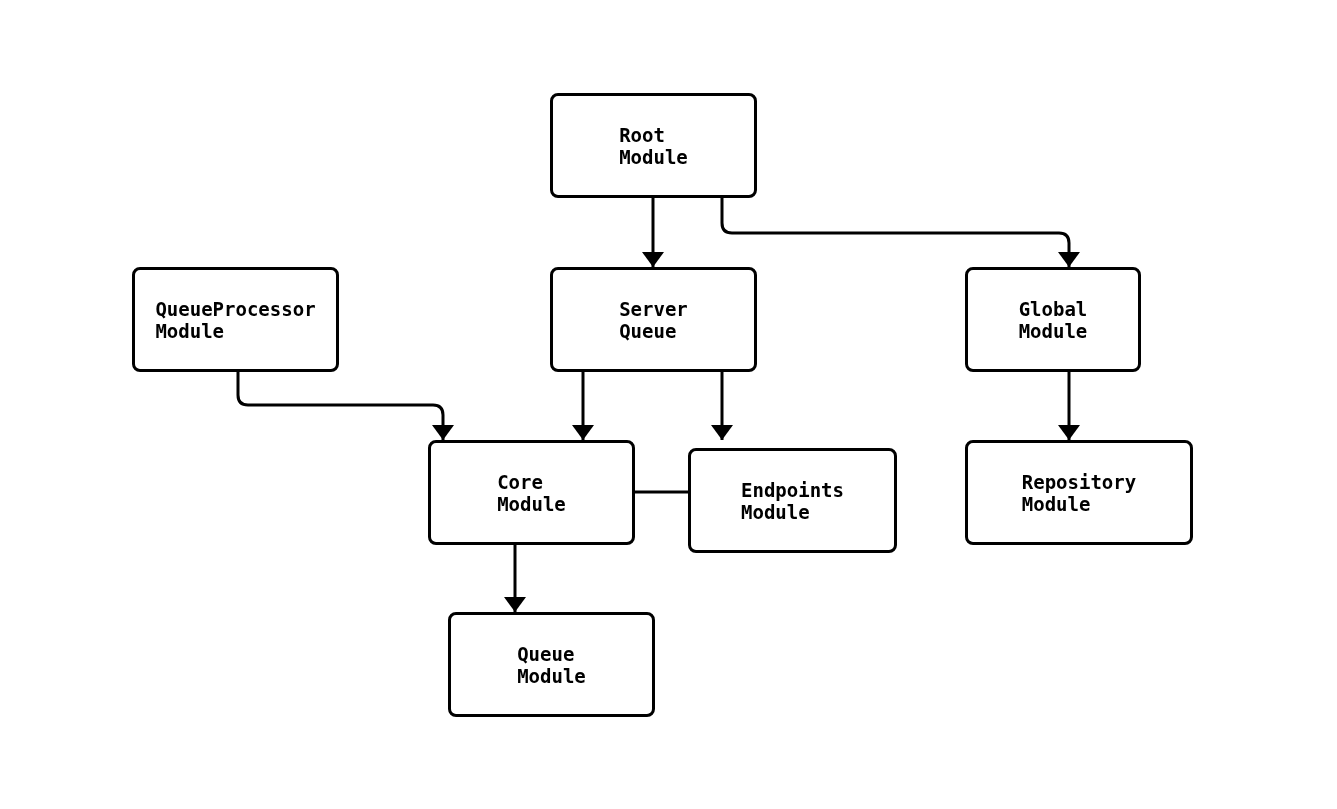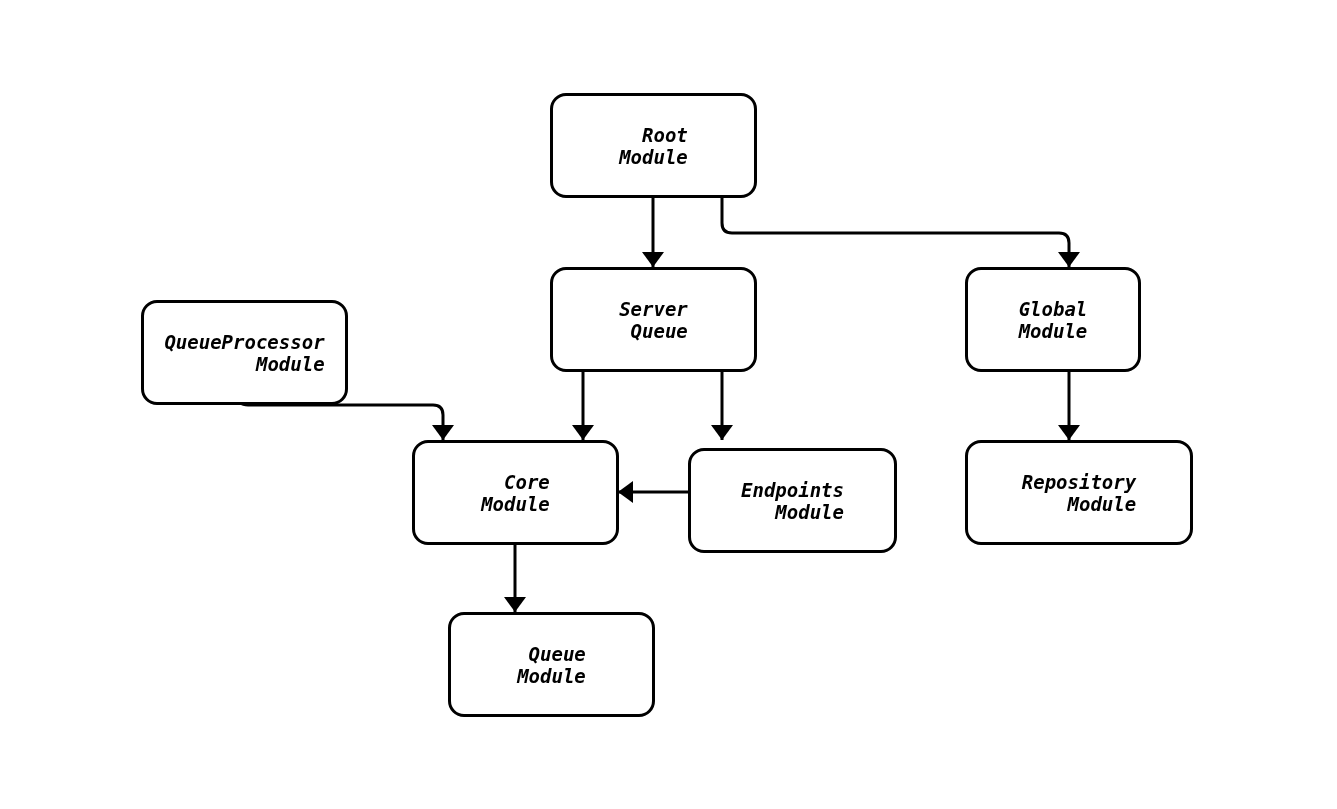--- a/index.html
+++ b/index.html
@@ -27,37 +27,36 @@
     stroke: #000000;
     stroke-width: 3;
   }
   .node {
     position: absolute;
     box-sizing: border-box;
     width: 207px;
     height: 105px;
     background: #ffffff;
     border: 3px solid #000000;
-    border-radius: 16px;
+    border-radius: 8px;
     display: flex;
     align-items: center;
     justify-content: center;
-    text-align: right;
+    text-align: left;
     color: #000000;
     font-weight: bold;
     font-size: 19px;
     line-height: 22px;
     white-space: pre-line;
-    font-style: italic;
   }
   .node-root          { left: 550px; top: 93px;  }
-  .node-queueproc     { left: 141px; top: 267px; margin-top: 33px; }
+  .node-queueproc     { left: 132px; top: 267px; }
   .node-server        { left: 550px; top: 267px; }
   .node-global        { left: 965px; top: 267px; width: 176px; }
-  .node-core          { left: 412px; top: 440px; }
+  .node-core          { left: 428px; top: 440px; }
   .node-endpoints     { left: 688px; top: 448px; width: 209px; }
   .node-repository    { left: 965px; top: 440px; width: 228px; }
   .node-queue         { left: 412px; top: 612px; margin-left: 36px; }
 </style>
 </head>
 <body>
 
 <div id="canvas">
 
   <svg id="edge-layer" width="1337" height="809" viewBox="0 0 1337 809" xmlns="http://www.w3.org/2000/svg">

